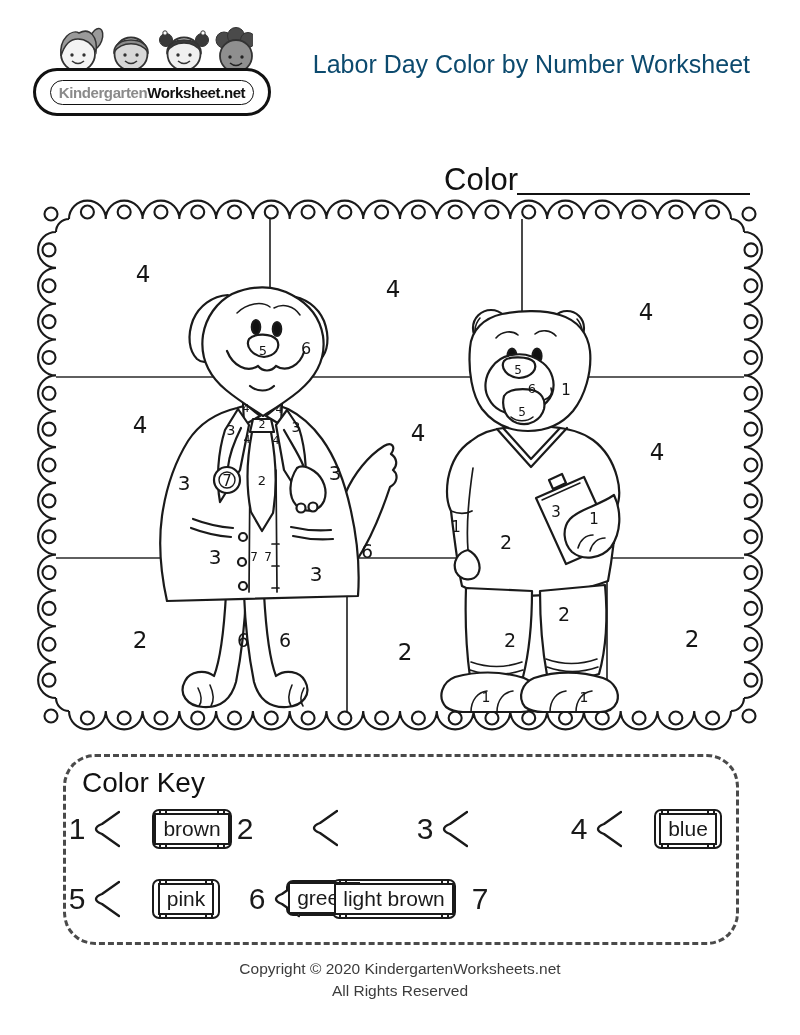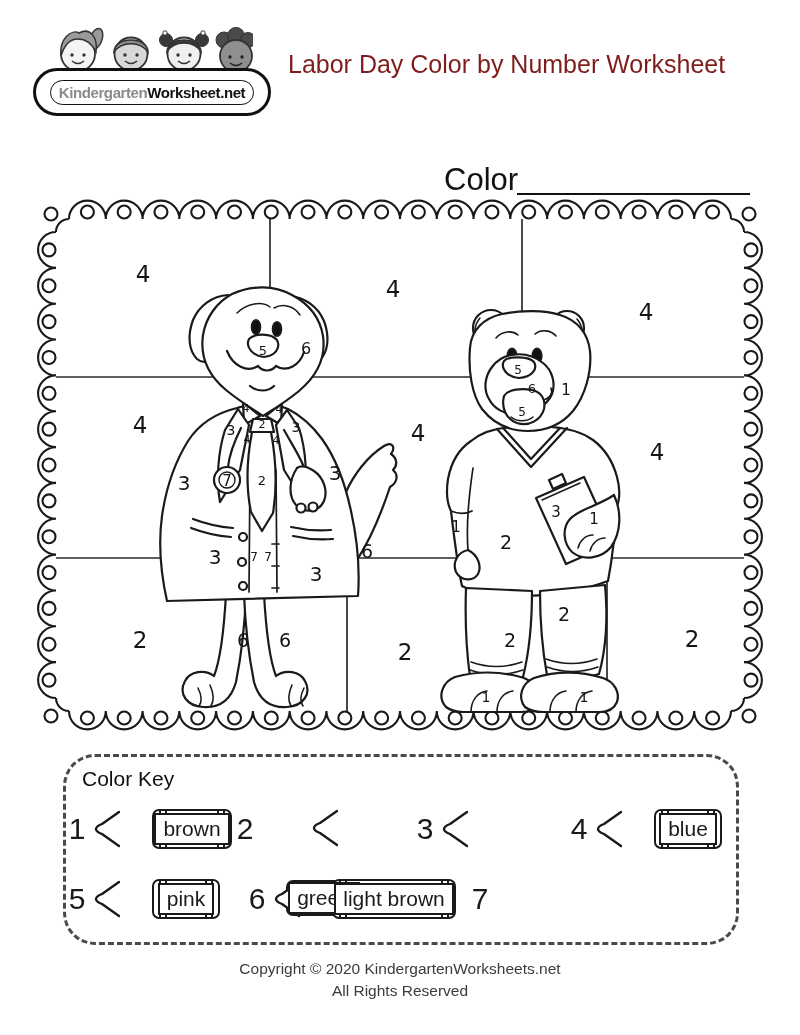--- a/index.html
+++ b/index.html
@@ -10,32 +10,32 @@
   .logo-kids{position:absolute;left:48px;top:24px;}
   .logo-box{position:absolute;left:33px;top:68px;width:238px;height:48px;box-sizing:border-box;
             border:3px solid #111;border-radius:26px;background:#fff;
             display:flex;align-items:center;justify-content:center;}
   .logo-box .inner{border:1.5px solid #111;border-radius:22px;padding:3px 8px;white-space:nowrap;}
   .brand{font-weight:bold;font-size:15px;letter-spacing:-0.4px;}
   .brand .gray{color:#8a8a8a;}
   .brand .black{color:#111;}
   .logo-url{position:absolute;left:28px;top:122px;width:248px;text-align:center;
             font-size:15.5px;color:#8f8f8f;letter-spacing:-0.2px;}
-  .page-title{position:absolute;left:288px;top:50px;width:462px;text-align:left;
-              font-size:25px;color:#7f1d1d;}
+  .page-title{position:absolute;left:288px;top:50px;width:462px;text-align:right;
+              font-size:25px;color:#0c4a6e;}
   .name-row{position:absolute;left:444px;top:162px;font-size:31px;color:#111;}
   .name-line{position:absolute;left:517px;top:193px;width:233px;border-top:2.5px solid #111;}
 
   
   .pic{position:absolute;left:0;top:0;}
 
   
   .key-box{position:absolute;left:63px;top:754px;width:676px;height:191px;box-sizing:border-box;
            border:3px dashed #4a4a4a;border-radius:32px;background:#fff;}
-  .key-title{position:absolute;left:16px;top:10px;font-size:21px;color:#111;}
+  .key-title{position:absolute;left:16px;top:10px;font-size:28px;color:#111;}
   .key-item{position:absolute;display:flex;align-items:center;gap:6px;height:44px;}
   .key-num{font-size:30px;color:#1a1a1a;min-width:18px;text-align:center;}
   .crayon{display:flex;align-items:center;height:42px;gap:32px;}
   .crayon-tip{flex:0 0 auto;}
   .crayon-body{position:relative;height:40px;box-sizing:border-box;border:2.4px solid #1a1a1a;
                border-radius:7px;background:#fff;display:flex;align-items:center;
                justify-content:center;flex:1;}
   .band{position:absolute;top:0;bottom:0;width:2.2px;background:#1a1a1a;}
   .band-l1{left:5px}.band-l2{left:11px}.band-r1{right:5px}.band-r2{right:11px}
   .crayon-label{border:2.2px solid #1a1a1a;background:#fff;padding:1px 7px;font-size:21px;

